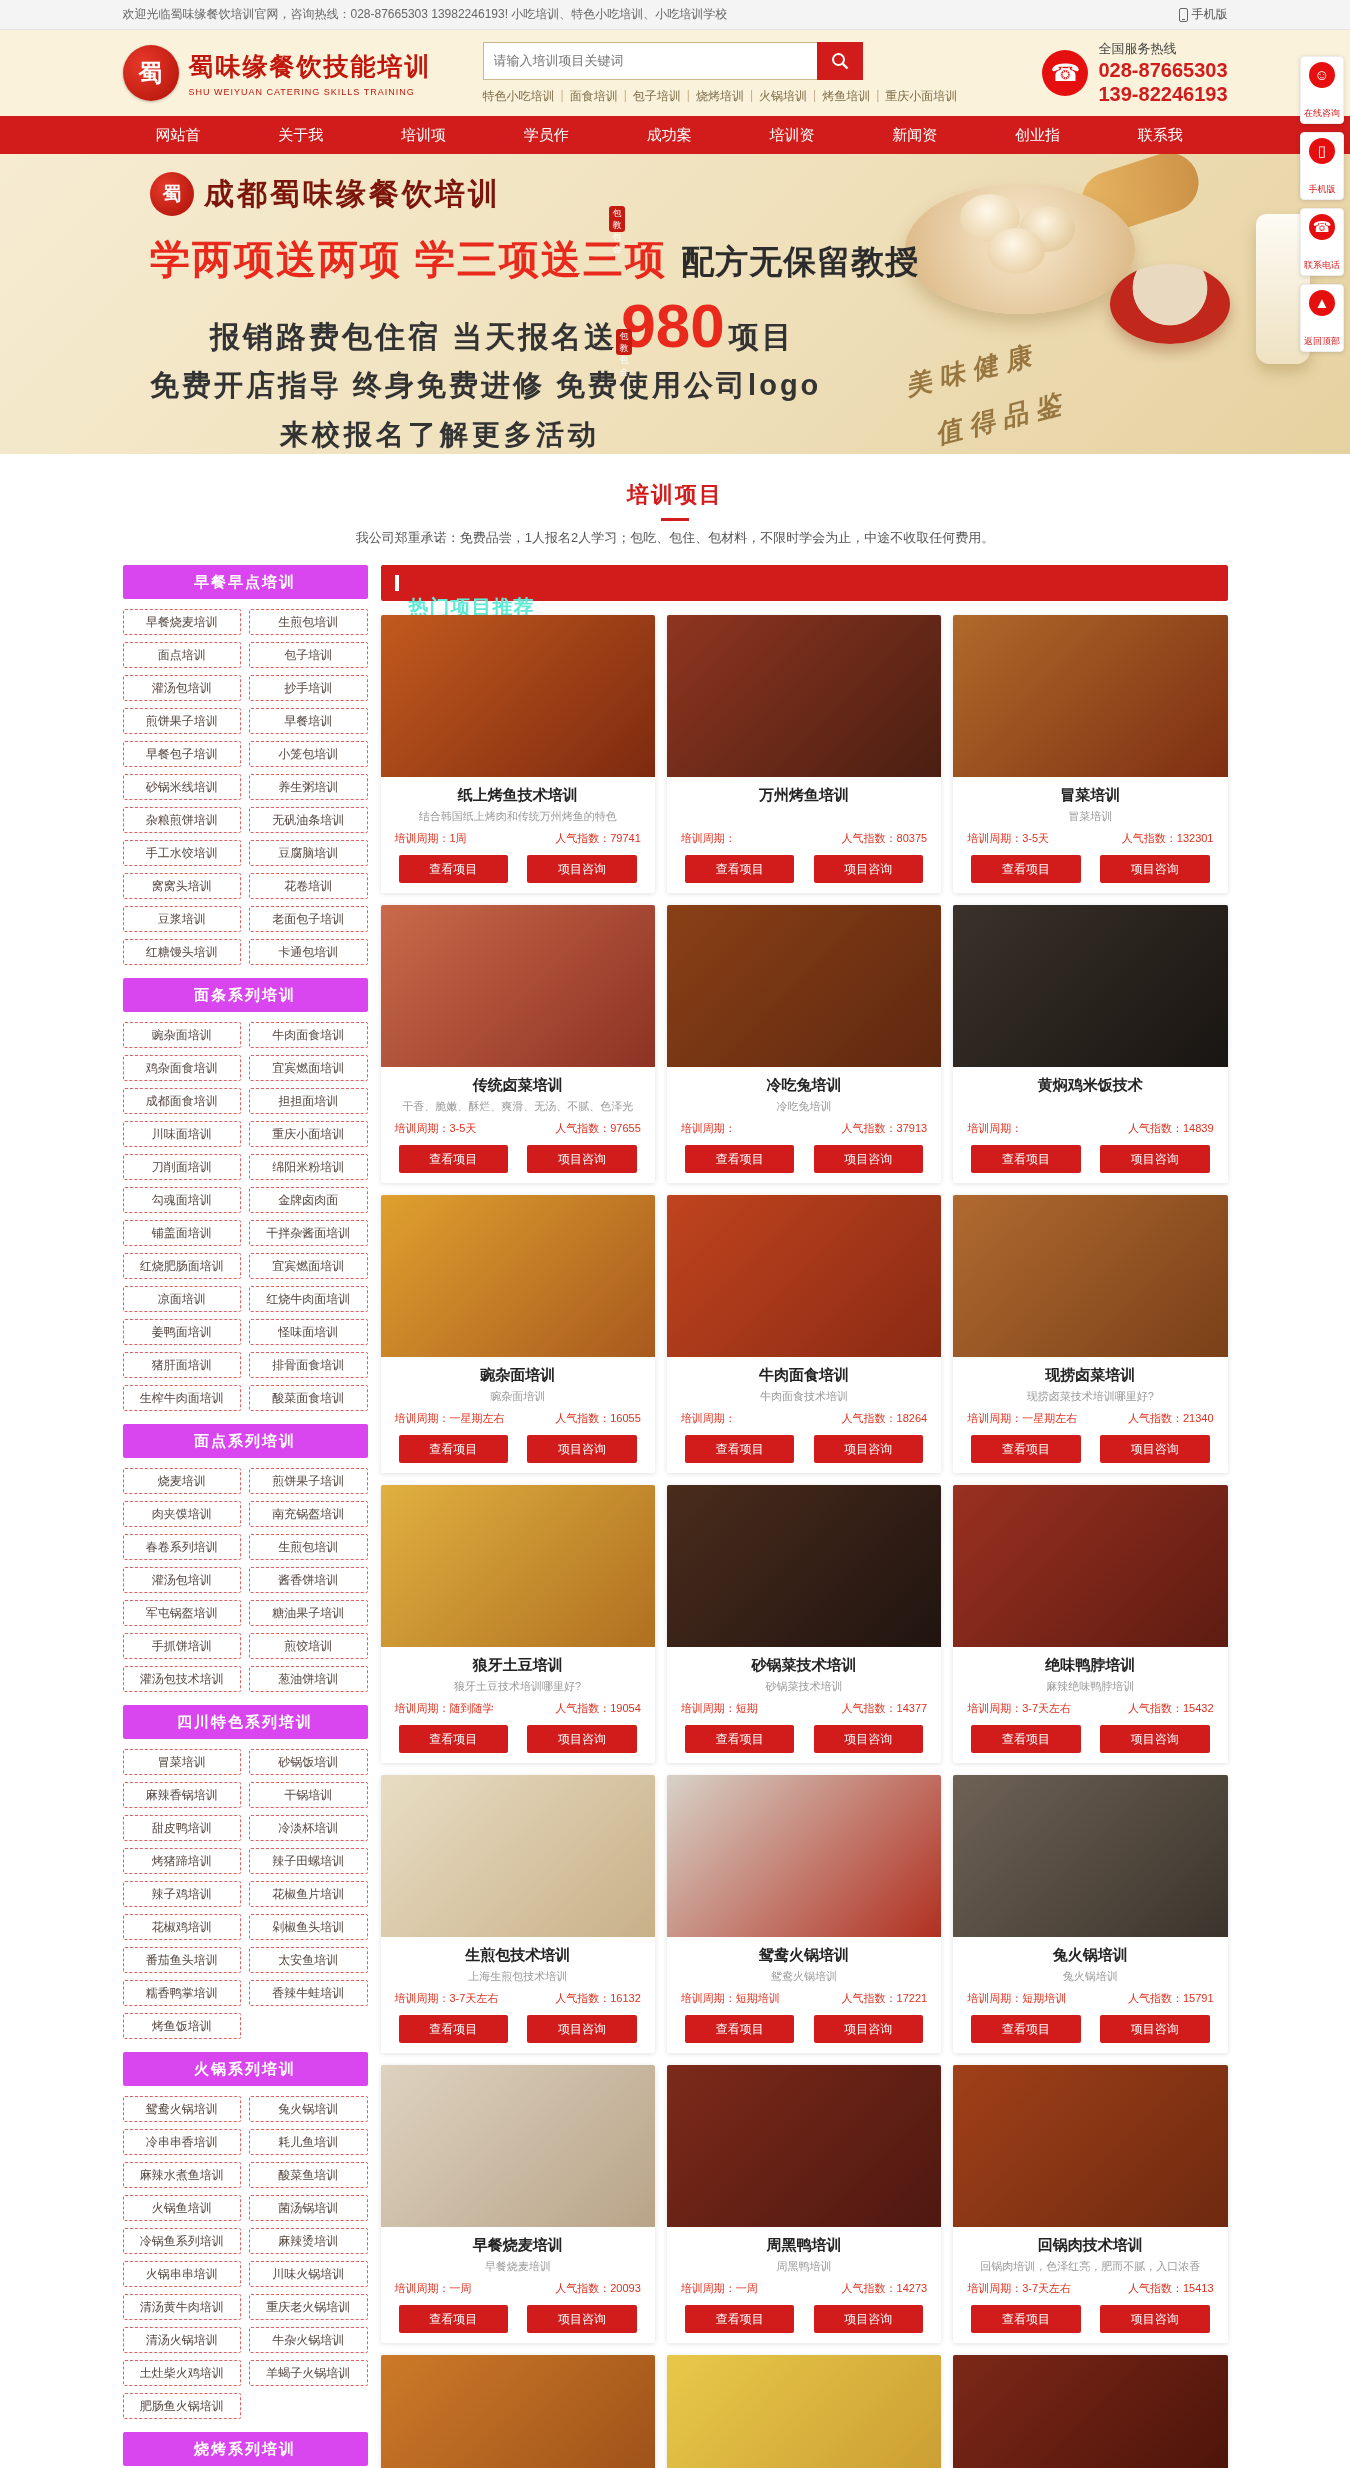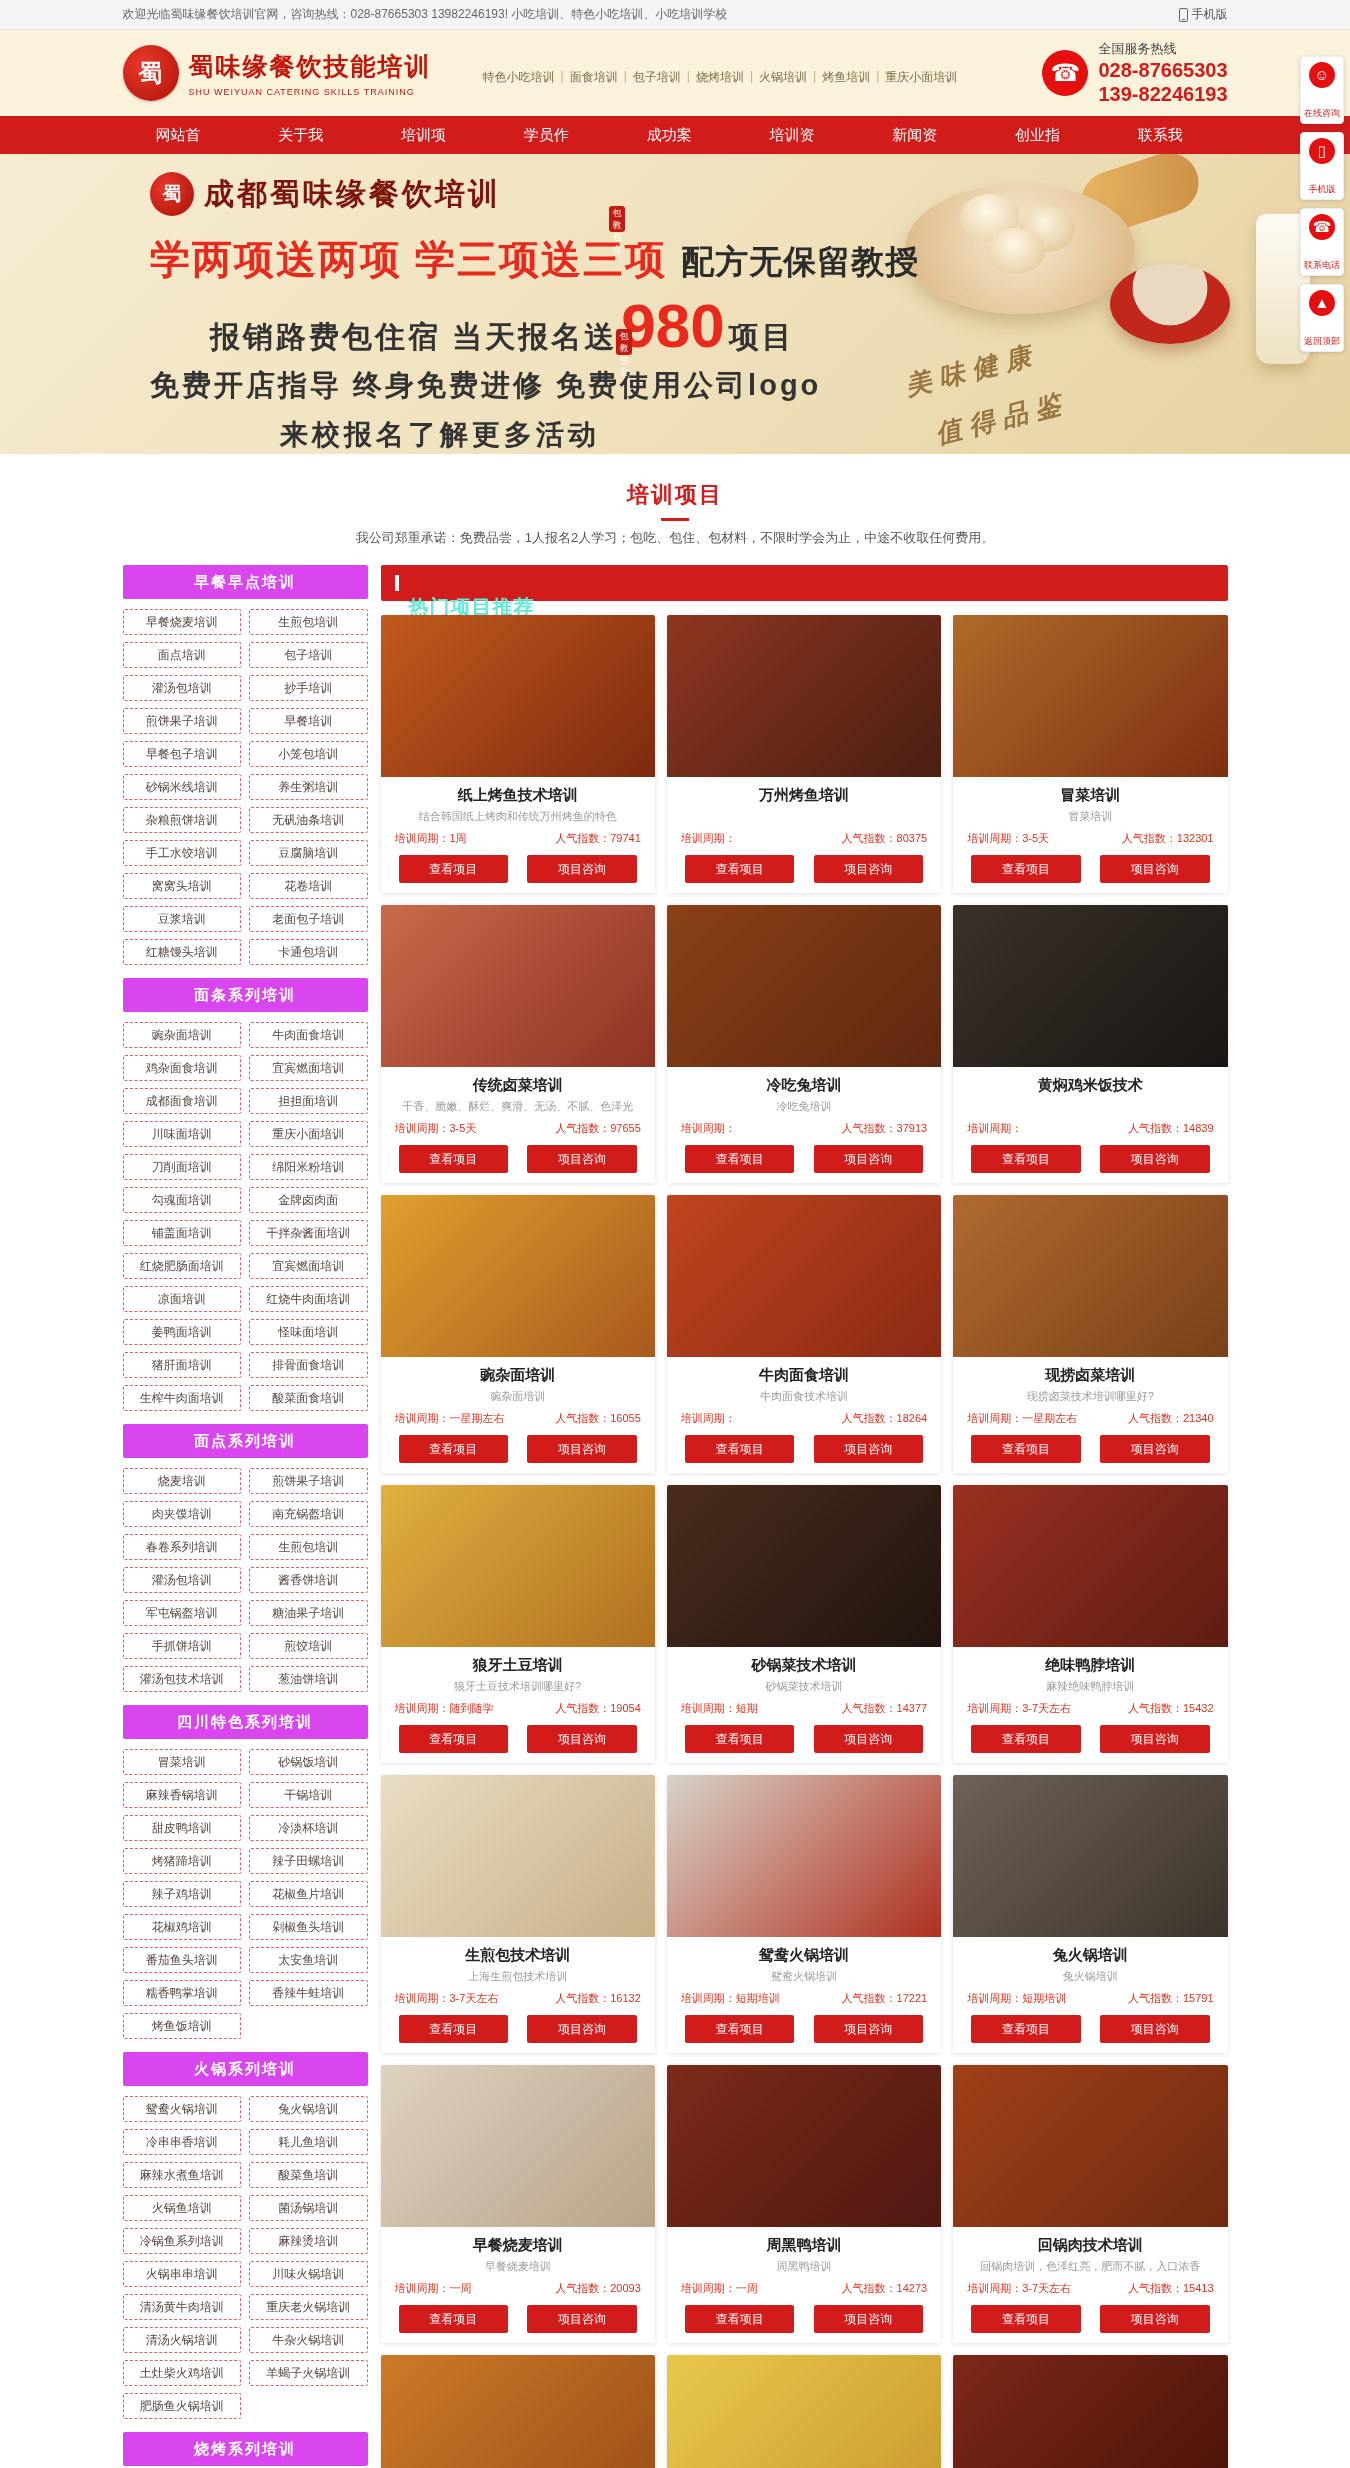--- a/index.html
+++ b/index.html
@@ -121,20 +121,29 @@
 <div class="header">
   <div class="container">
     <div class="logo">
       <div class="logo-mark">蜀</div>
       <div>
         <div class="logo-title">蜀味缘餐饮技能培训</div>
         <div class="logo-sub">SHU WEIYUAN CATERING SKILLS TRAINING</div>
       </div>
     </div>
     <div class="search-wrap">
+      <div class="search-box">
+        <input class="search-input" placeholder="请输入培训项目关键词" style="">
+        <button class="search-btn">
+          <svg width="20" height="20" viewBox="0 0 20 20">
+            <circle cx="8.5" cy="8.5" r="5.5" fill="none" stroke="#fff" stroke-width="2"></circle>
+            <line x1="12.8" y1="12.8" x2="17.5" y2="17.5" stroke="#fff" stroke-width="2.4"></line>
+          </svg>
+        </button>
+      </div>
       <div class="hot-words" id="hot-words">
           <a>特色小吃培训</a>
           <span class="sep">|</span>
           <a>面食培训</a>
           <span class="sep">|</span>
           <a>包子培训</a>
           <span class="sep">|</span>
           <a>烧烤培训</a>
           <span class="sep">|</span>
           <a>火锅培训</a>

